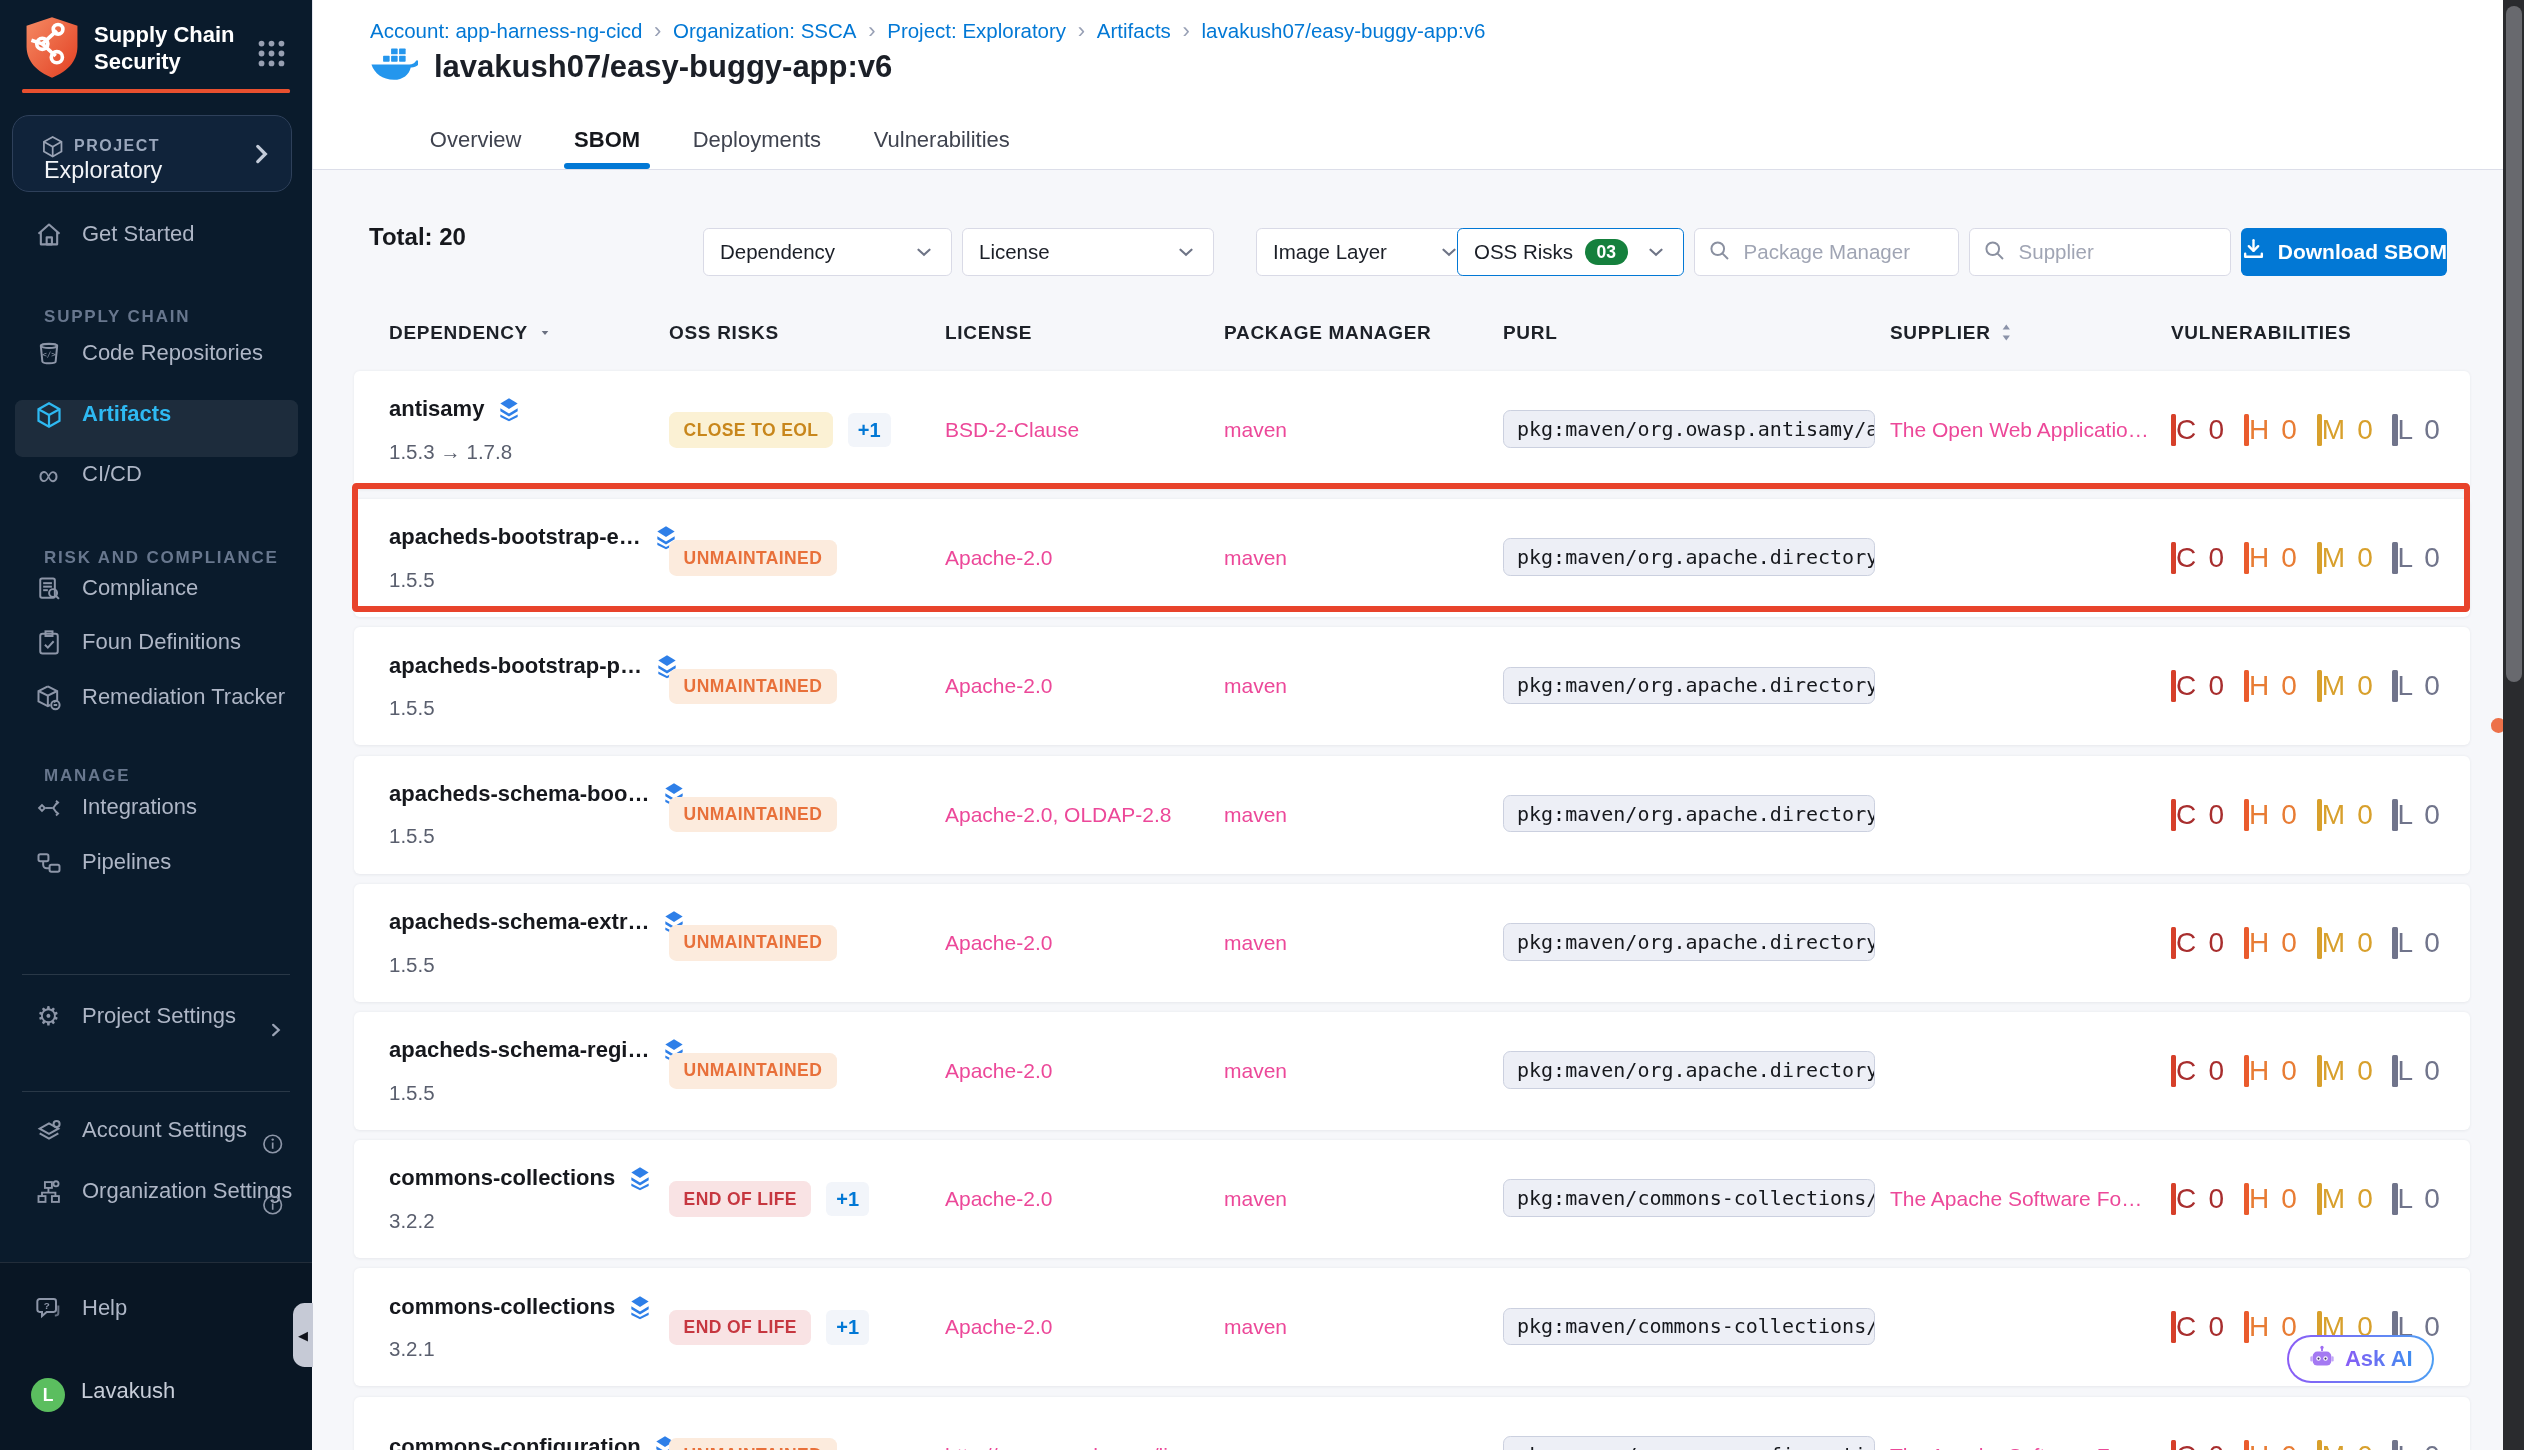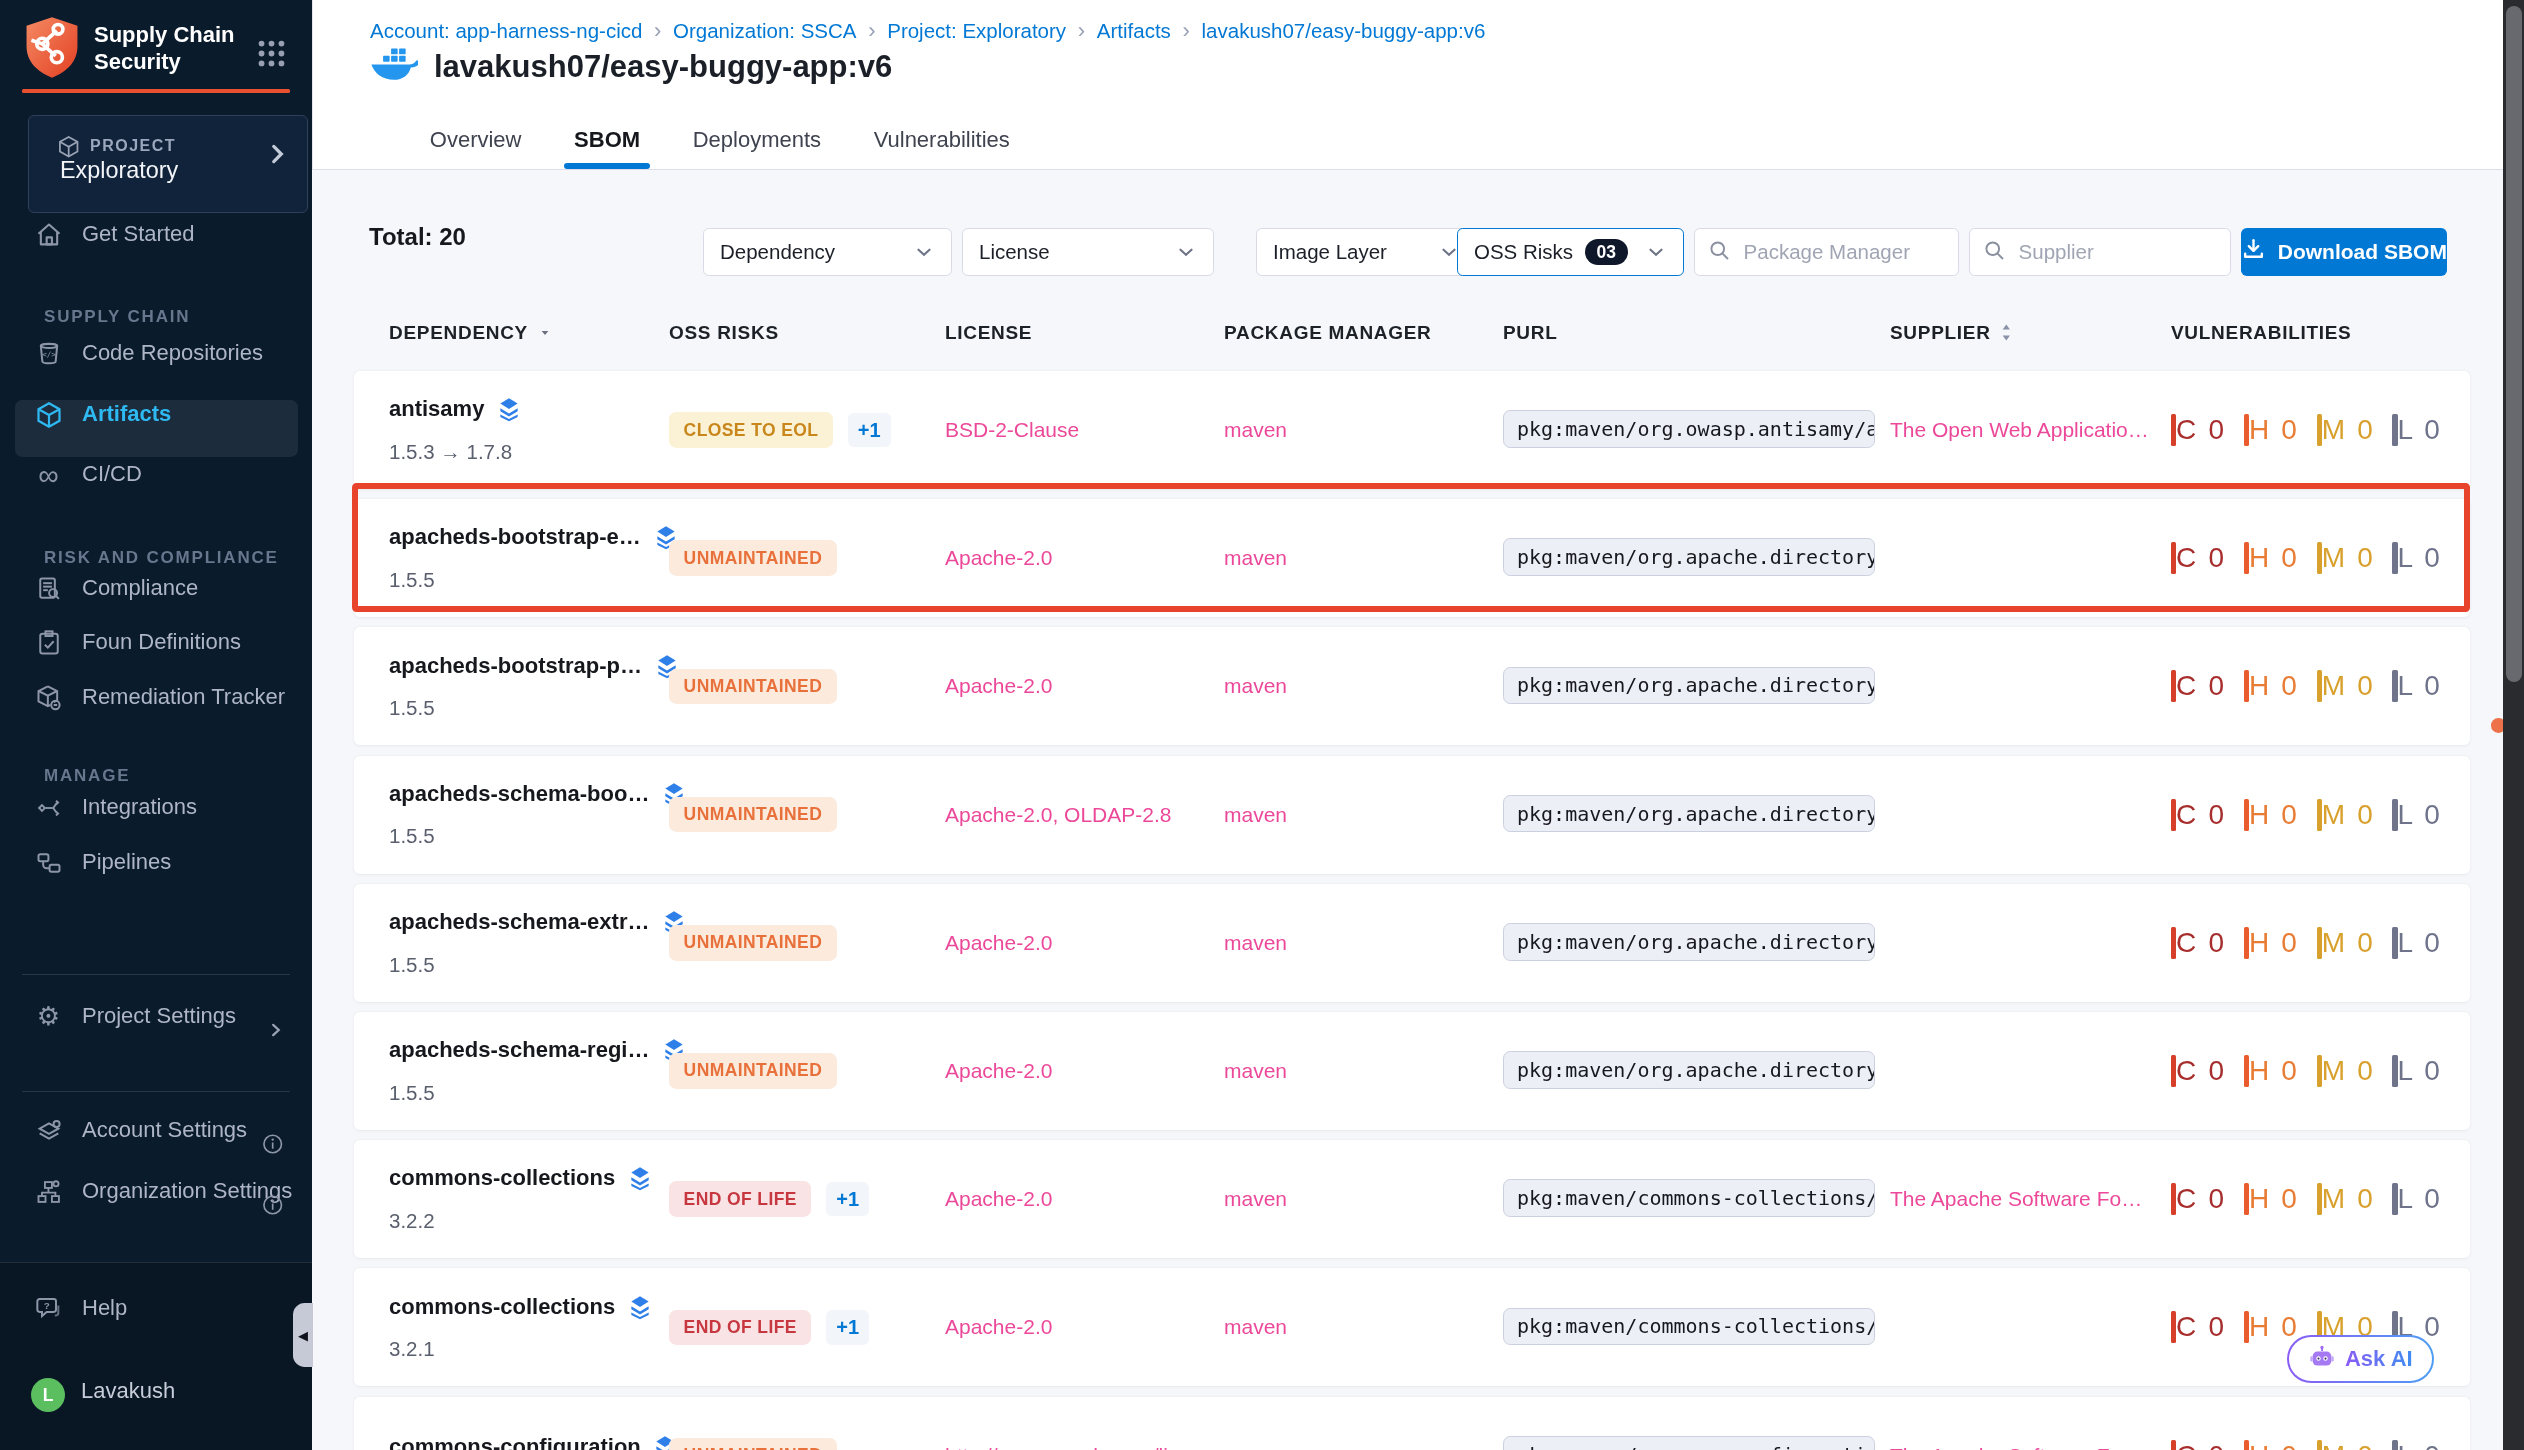--- a/index.html
+++ b/index.html
@@ -7,21 +7,21 @@
     width:2525px;height:1450px;position:relative;overflow:hidden;
     font-family:"Liberation Sans",sans-serif;background:#F6F7FA;
     -webkit-font-smoothing:antialiased;
   }
   
   .sidebar{position:absolute;left:0;top:0;width:312px;height:1450px;background:#0A1B2C;z-index:10;}
   .sb-logo{position:absolute;left:22px;top:16px;}
   .sb-apptitle{position:absolute;left:94px;top:20.5px;color:#FFFFFF;font-size:22px;line-height:27px;font-weight:700;}
   .sb-grid{position:absolute;right:25px;top:38px;}
   .sb-underline{position:absolute;left:22px;top:89px;width:268px;height:3.7px;background:#E8502F;border-radius:1.5px;}
-  .project-card{position:absolute;left:28px;top:115px;width:280px;height:98px;border:1.5px solid #2E405A;background:#10233A;border-radius:6px;box-sizing:border-box;cursor:pointer;}
+  .project-card{position:absolute;left:12px;top:115px;width:280px;height:77px;border:1.5px solid #2E405A;background:#10233A;border-radius:17px;box-sizing:border-box;cursor:pointer;}
   .pc-icon{position:absolute;left:28px;top:19px;}
   .pc-label{position:absolute;left:61px;top:20.5px;font-size:16px;letter-spacing:1.5px;font-weight:700;color:#9AA7BC;}
   .pc-name{position:absolute;left:31px;top:41px;font-size:23.4px;color:#F2F4F8;}
   .pc-chev{position:absolute;right:19px;top:25px;}
   .nav-item{position:absolute;left:0;width:312px;height:54px;display:flex;align-items:flex-start;color:#AEB6C6;font-size:22px;cursor:pointer;}
   .nav-item .nico{width:29px;margin-left:34px;display:flex;justify-content:center;}
   .nav-item .nlabel{margin-left:19px;white-space:nowrap;}
   .nav-active-bg{position:absolute;left:14.6px;width:283px;height:57px;background:rgba(255,255,255,0.08);border-radius:7.3px;}
   .nav-item.active{color:#2EB9F2;font-weight:700;}
   .sec-label{position:absolute;left:44px;color:#68778E;font-size:17px;letter-spacing:1.8px;font-weight:700;white-space:nowrap;}
@@ -42,21 +42,21 @@
   .tabs{position:absolute;left:108px;top:110px;height:59px;display:flex;gap:35px;}
   .tab{position:relative;display:flex;align-items:center;font-size:22px;color:#3F434F;padding:0 8.8px;cursor:pointer;}
   .tab.active{color:#15171C;font-weight:700;}
   .tab.active::after{content:'';position:absolute;left:-1.5px;right:-1.5px;bottom:0;height:5.8px;border-radius:3.7px;background:#0278D5;}
   
   .toolbar-total{position:absolute;left:57px;top:223px;font-size:24px;font-weight:700;color:#16181D;}
   .fbox{position:absolute;top:228px;height:48px;background:#fff;border:1.5px solid #D9DAE6;border-radius:5.8px;box-sizing:border-box;display:flex;align-items:center;padding:0 16px;cursor:pointer;}
   .fbox .flabel{font-size:20.5px;color:#1B1F27;white-space:nowrap;}
   .fbox .fchev{margin-left:auto;display:flex;}
   .fbox.accent{border-color:#0278D5;}
-  .fbadge{margin-left:11.7px;background:#0f172a;color:#fff;font-size:17.5px;font-weight:700;border-radius:730px;padding:2.9px 11.7px;}
+  .fbadge{margin-left:11.7px;background:#15803d;color:#fff;font-size:17.5px;font-weight:700;border-radius:730px;padding:2.9px 11.7px;}
   .sbox{position:absolute;top:228px;height:48px;background:#fff;border:1.5px solid #D9DAE6;border-radius:5.8px;box-sizing:border-box;display:flex;align-items:center;padding:0 13px;}
   .sbox input{border:none;outline:none;font-size:20.5px;margin-left:10.2px;flex:1;min-width:0;color:#1B1F27;font-family:"Liberation Sans",sans-serif;background:transparent;}
   .sbox input::placeholder{color:#A0A5B4;}
   .dl-btn{position:absolute;top:228px;height:48px;background:#0278D5;border-radius:5.8px;display:flex;align-items:center;justify-content:center;gap:11.7px;color:#fff;font-size:21px;font-weight:700;cursor:pointer;}
   
   .gridcols{display:grid;grid-template-columns:280px 276px 279px 279px 387px 281px auto;align-items:center;padding-left:35px;box-sizing:border-box;}
   .thead{position:absolute;left:42px;top:313px;width:2116px;height:39px;}
   .th{font-size:19px;font-weight:700;color:#1D2128;letter-spacing:0.7px;display:flex;align-items:center;white-space:nowrap;}
   .sort-ic{margin-left:8.8px;display:flex;}
   .rows{position:absolute;left:42px;top:371px;width:2116px;}

